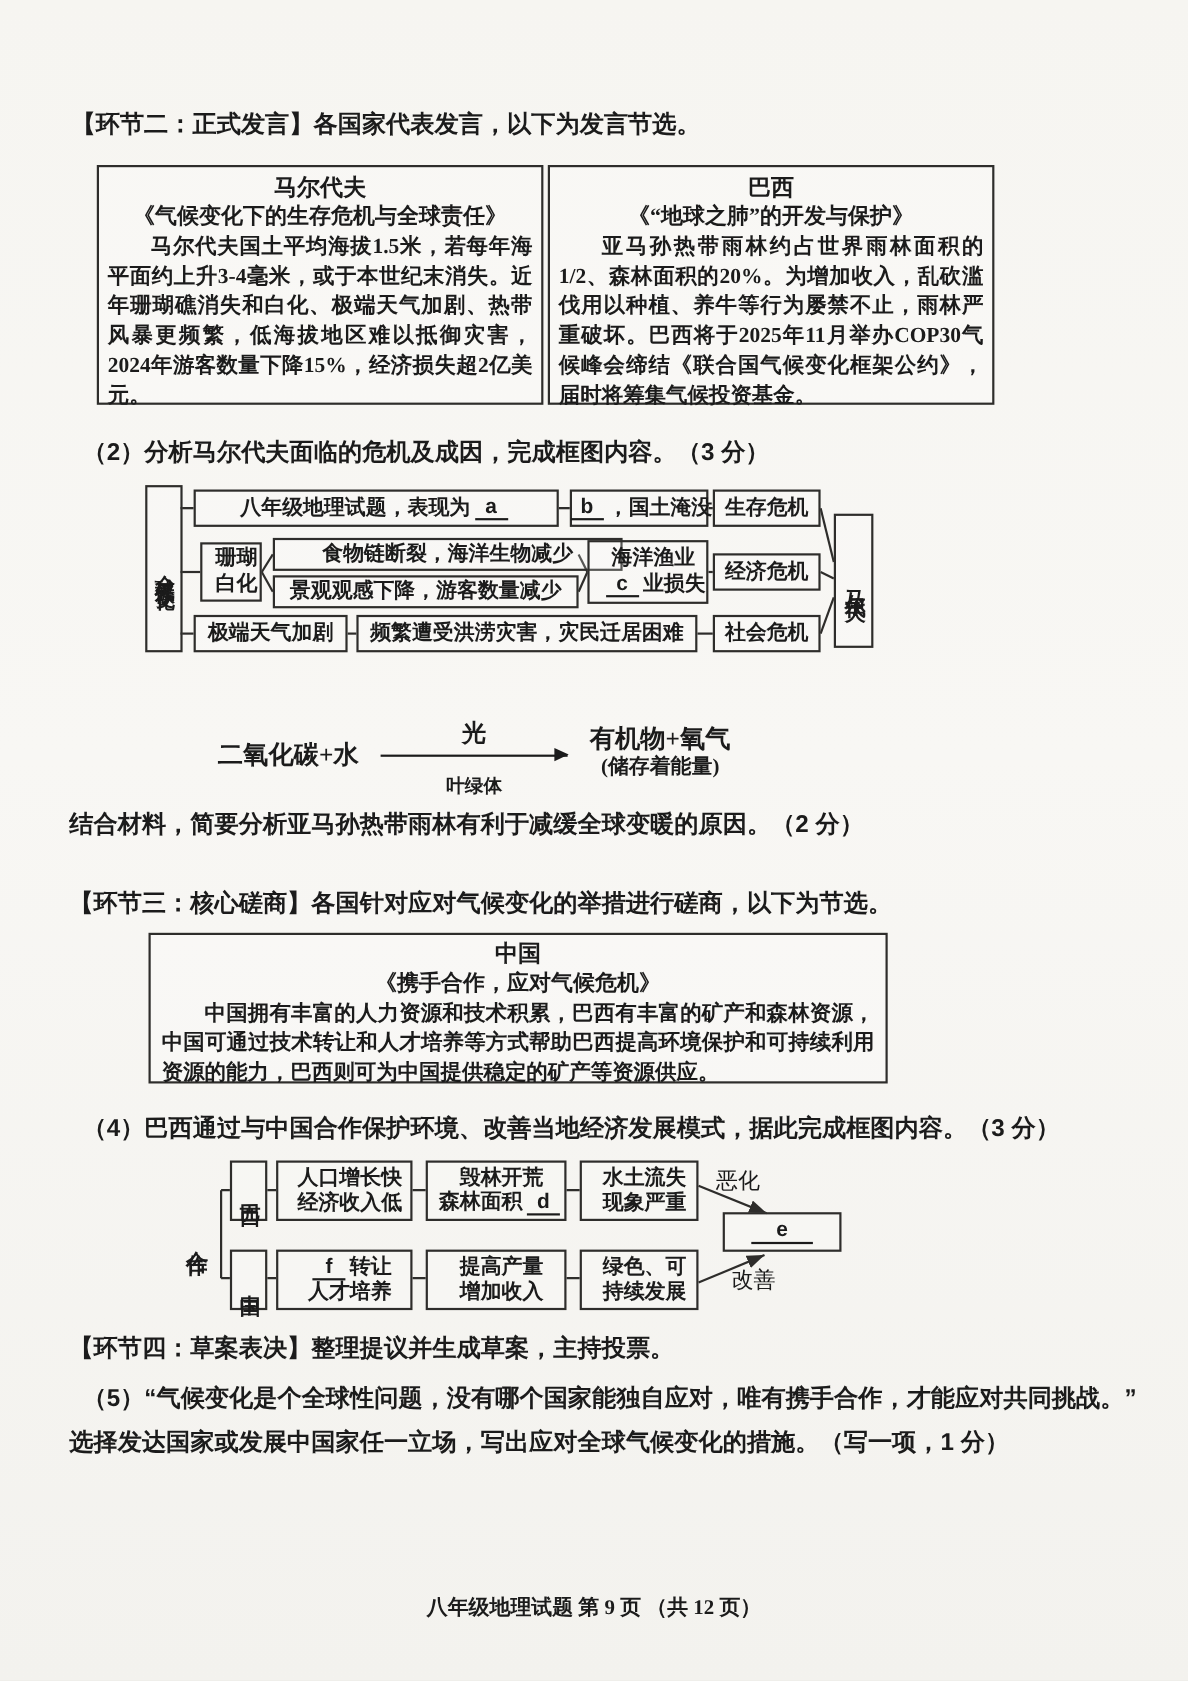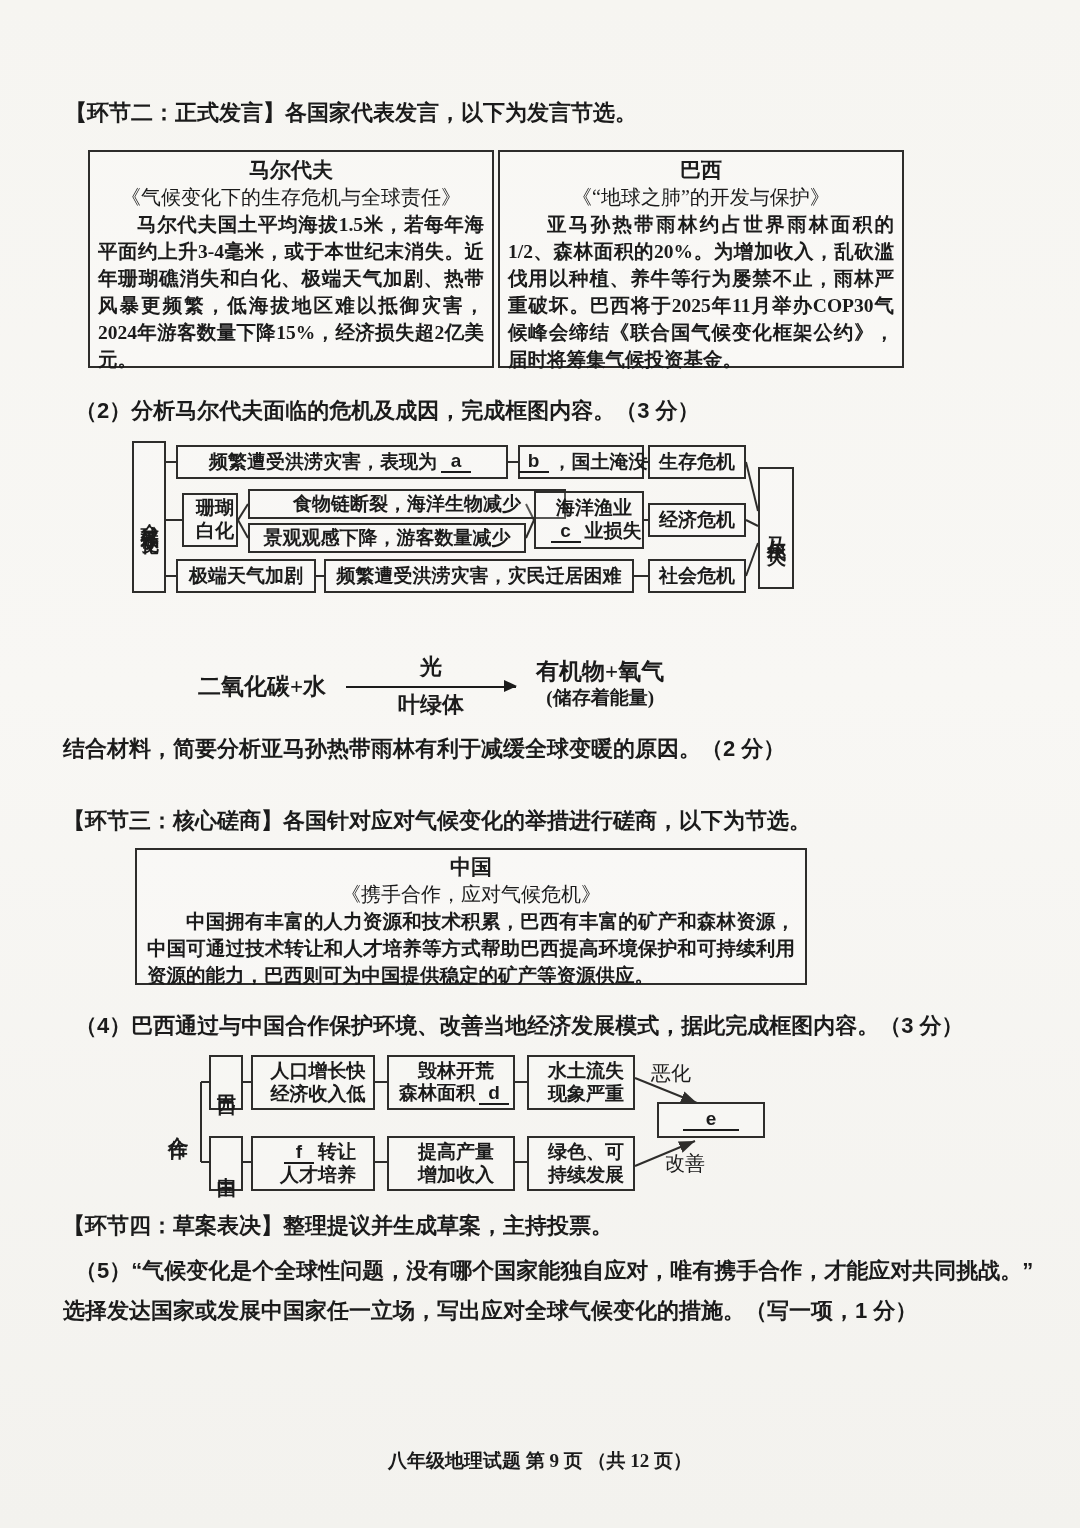--- a/index.html
+++ b/index.html
@@ -5,21 +5,21 @@
   html,body{margin:0;padding:0;background:#e9e8e4;}
   .page{position:relative;width:1080px;height:1528px;margin:0 auto;
         background:linear-gradient(180deg,#f6f5f1 0%,#f8f7f4 45%,#f3f2ee 100%);
         color:#1b1b1b;font-family:"Liberation Serif","DejaVu Serif",serif;overflow:hidden;}
   .abs{position:absolute;}
   .heading,.prompt{font-family:"Liberation Sans","DejaVu Sans",sans-serif;font-weight:bold;font-size:22px;white-space:nowrap;}
   
   .speech-row{display:flex;gap:4px;}
   .speech-box{width:406px;height:218px;border:2px solid #2e2d2b;padding:5px 8px;box-sizing:border-box;background:rgba(255,255,255,0.25);}
   .speech-title{text-align:center;font-weight:bold;font-size:21px;line-height:27px;}
-  .speech-subtitle{text-align:center;font-weight:normal;font-size:20px;line-height:27px;}
+  .speech-subtitle{text-align:center;font-weight:bold;font-size:20px;line-height:27px;}
   .speech-body{font-weight:bold;font-size:19.5px;line-height:27px;text-indent:2em;text-align:justify;}
   .china-box{width:672px;height:137px;border:2px solid #2e2d2b;padding:4px 10px;box-sizing:border-box;background:rgba(255,255,255,0.25);}
   
   .chart{position:absolute;}
   .cbox{position:absolute;border:2px solid #2e2d2b;box-sizing:border-box;display:flex;align-items:center;justify-content:center;
         font-weight:bold;font-size:19px;line-height:1.2;text-align:center;white-space:nowrap;background:rgba(255,255,255,0.2);}
   .col{flex-direction:column;padding-left:10px;}
   .vspan{writing-mode:vertical-rl;text-orientation:upright;letter-spacing:3px;}
   .vlabel{position:absolute;display:flex;align-items:center;justify-content:center;font-weight:bold;font-size:20px;}
   .blank{display:inline-block;min-width:26px;border-bottom:2px solid #1b1b1b;text-align:center;margin:0 4px;padding:0 2px;
@@ -29,21 +29,21 @@
   .wires line{stroke:#2e2d2b;stroke-width:2;}
   .flabel{position:absolute;font-weight:normal;font-size:20px;white-space:nowrap;}
   
   .eq{display:flex;align-items:flex-start;gap:20px;font-weight:bold;font-size:23px;}
   .eq-left{margin-top:15px;white-space:nowrap;}
   .eq-mid{display:flex;flex-direction:column;align-items:center;}
   .eq-above{font-size:22px;line-height:22px;}
   .eq-shaft{width:170px;height:2px;background:#1b1b1b;position:relative;margin:8px 0 5px;}
   .eq-shaft::after{content:"";position:absolute;right:-1px;top:-6px;width:0;height:0;
                    border-left:13px solid #1b1b1b;border-top:6px solid transparent;border-bottom:6px solid transparent;}
-  .eq-below{font-size:22px;line-height:24px;}
+  .eq-below{font-size:17px;line-height:24px;margin-top:10px;}
   .eq-right{display:flex;flex-direction:column;align-items:center;}
   .eq-right-main{white-space:nowrap;}
   .eq-note{font-size:19px;line-height:22px;white-space:nowrap;}
   .footer{left:0;right:0;text-align:center;font-family:"Liberation Serif","DejaVu Serif",serif;font-weight:bold;font-size:19px;}
 </style>
 </head>
 <body>
 
 <div class="page">
 
@@ -79,21 +79,21 @@
       <line x1="186" y1="139" x2="194" y2="139"></line>
       <line x1="504" y1="139" x2="518" y2="139"></line>
       <line x1="616" y1="25" x2="628" y2="74"></line>
       <line x1="616" y1="83" x2="628" y2="89"></line>
       <line x1="616" y1="139" x2="628" y2="106"></line>
     </svg>
     <div class="cbox" style="left:2px;top:4px;width:34px;height:152px;font-size:18px">
       <span class="vspan">全球气候变化</span>
     </div>
     <div class="cbox" style="left:46px;top:8px;width:332px;height:34px">
-      <span>频繁遭受洪涝灾害，表现为</span>
+      <span>八年级地理试题，表现为</span>
         <span class="blank">a</span>
     </div>
     <div class="cbox" style="left:388px;top:8px;width:126px;height:34px">
       <span class="blank">b</span>
         <span>，国土淹没</span>
     </div>
     <div class="cbox" style="left:518px;top:8px;width:98px;height:34px">生存危机</div>
 
     <div class="cbox col" style="left:52px;top:56px;width:56px;height:54px">
       <div>珊瑚</div>

